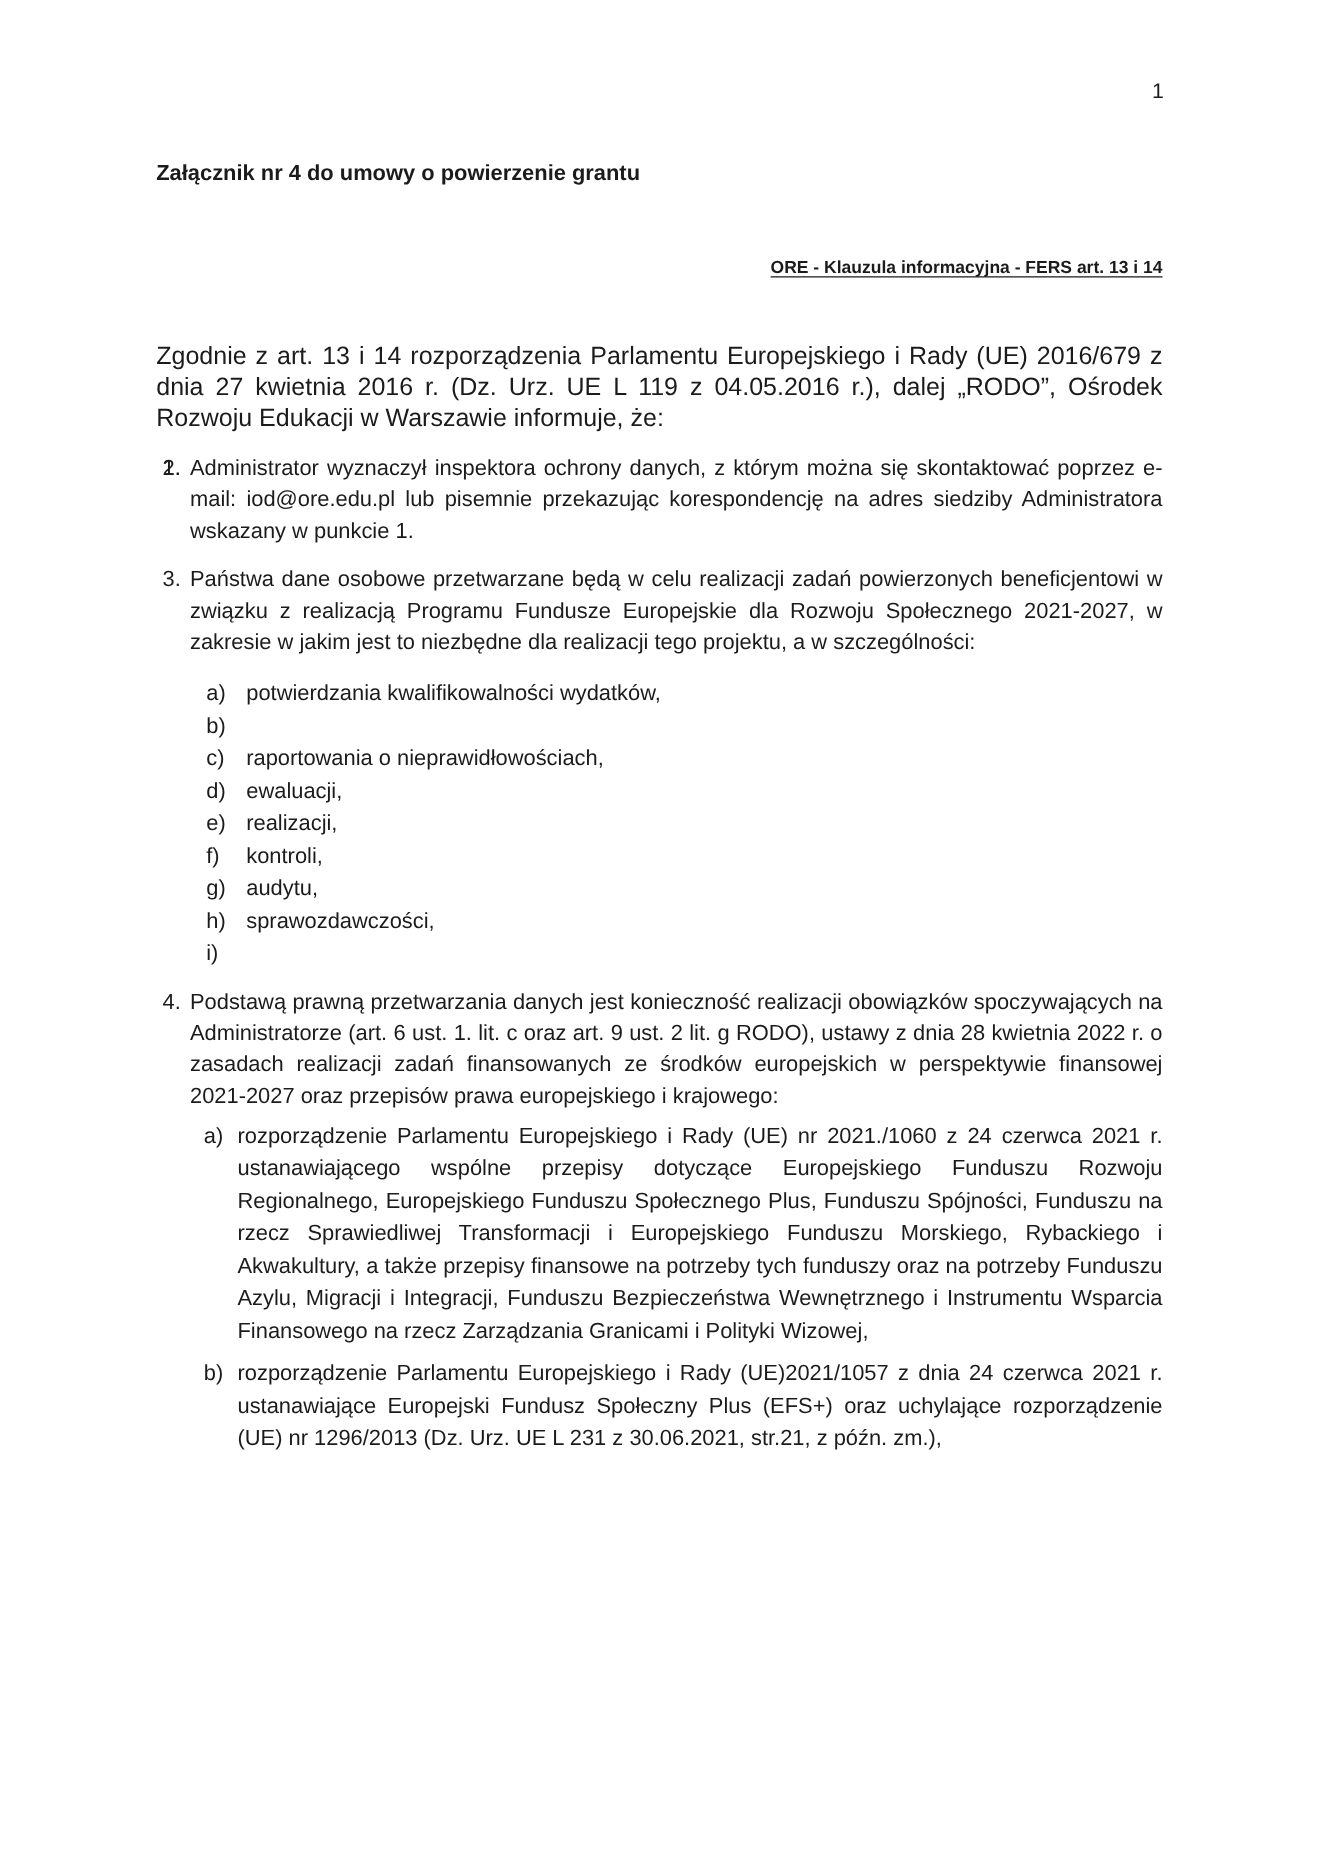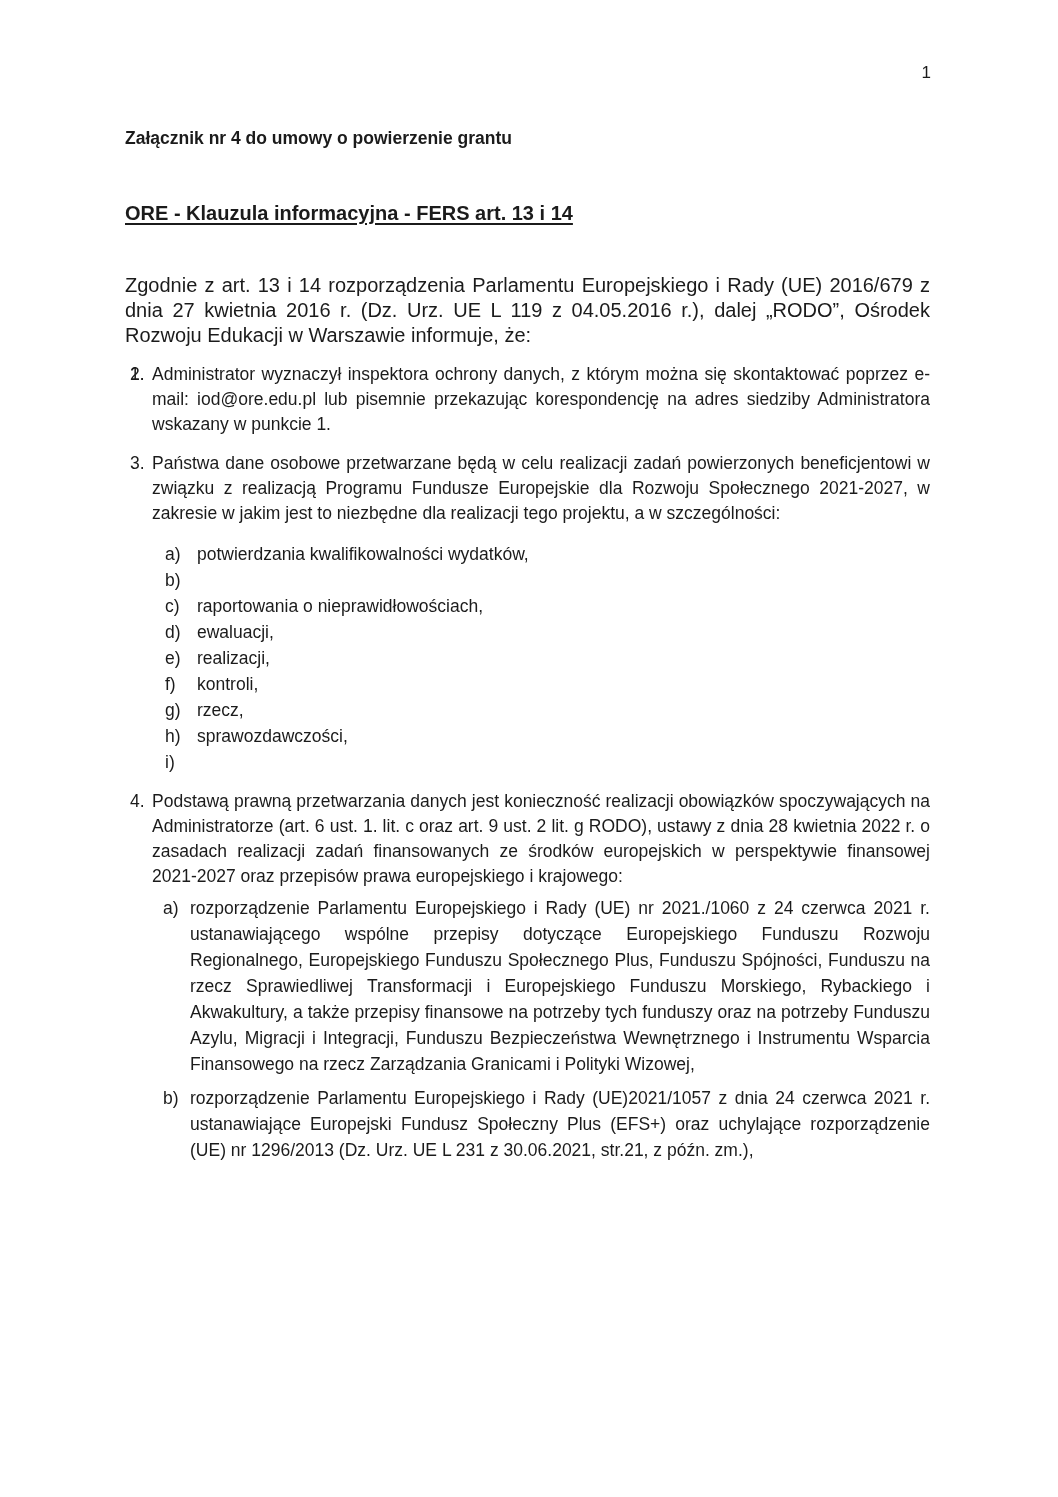--- a/index.html
+++ b/index.html
@@ -30,22 +30,22 @@
     line-height: 25px;
   }
   .attachment {
     font-size: 17.5px;
     font-weight: bold;
     line-height: 25px;
     margin: 0;
   }
   .doc-title {
     margin: 50px 0 0 0;
-    text-align: left;
-    font-size: 20px;
+    text-align: right;
+    font-size: 14px;
     font-weight: bold;
     line-height: 25px;
     text-decoration: underline;
     text-underline-offset: 3px;
   }
   .intro {
     margin: 47px 0 0 0;
     font-size: 20px;
     line-height: 25px;
     text-align: justify;
@@ -135,21 +135,21 @@
       <div class="abc-item">
         <span class="abc-label">e)</span>
         <span>realizacji,</span>
       </div>
       <div class="abc-item">
         <span class="abc-label">f)</span>
         <span>kontroli,</span>
       </div>
       <div class="abc-item">
         <span class="abc-label">g)</span>
-        <span>rzecz,</span>
+        <span>audytu,</span>
       </div>
       <div class="abc-item">
         <span class="abc-label">h)</span>
         <span>sprawozdawczości,</span>
       </div>
       <div class="abc-item">
         <span class="abc-label">i)</span>
       </div>
     </div>
   </div>

